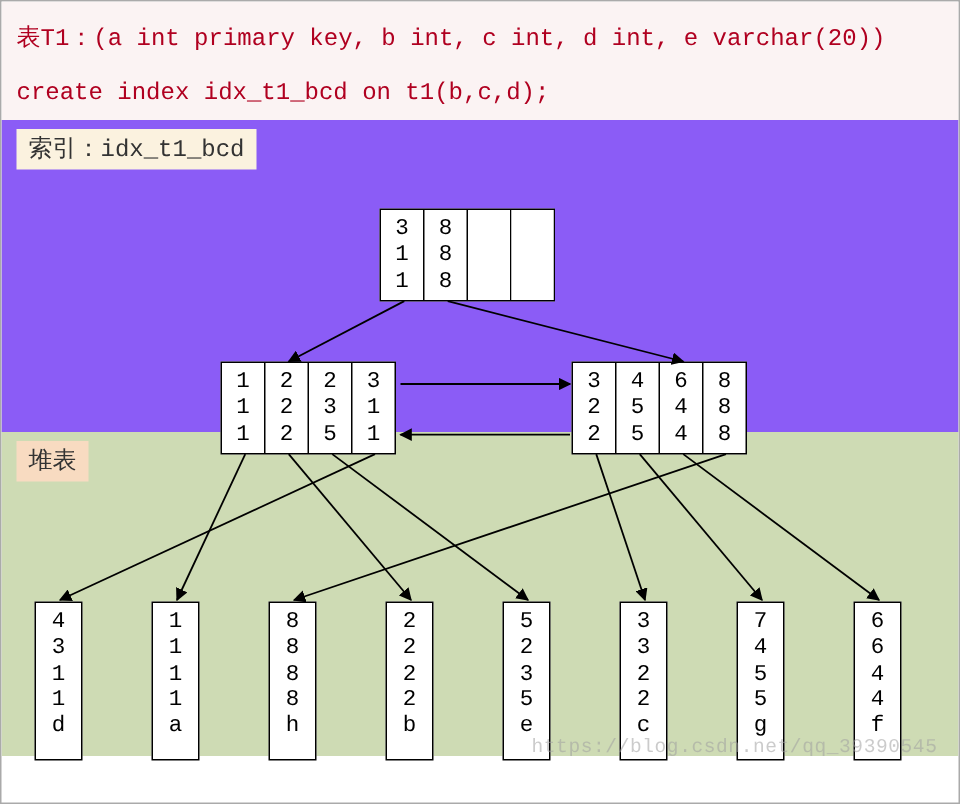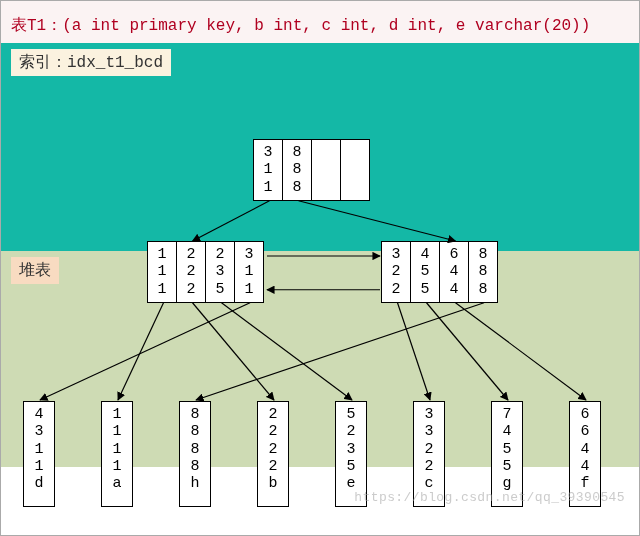--- a/index.html
+++ b/index.html
@@ -28,21 +28,21 @@
   .code{
     padding:14px 10px 6px 10px;
     background:#fbf3f3;
     line-height:1.4;
   }
   .code .decl{color:#b00020;}
   .code .stmt{color:#b00020;margin-top:14px;display:block;}
 
   
   .index{
-    background:#14b8a6;
+    background:#8b5cf6;
     padding:6px 10px 8px 10px;
     position:relative;
     height:208px;
     box-sizing:border-box;
   }
   .index-title{
     display:inline-block;
     background:#fbf2df;
     padding:3px 8px;
     color:#333;
@@ -90,20 +90,21 @@
     left:0;top:0;
     width:640px;height:536px;
     pointer-events:none;
   }
 </style>
 </head>
 <body>
 
 <div class="code">
   <span class="decl">表T1：(a int primary key, b int, c int, d int, e varchar(20))</span>
+  <span class="stmt">create index idx_t1_bcd on t1(b,c,d);</span>
 </div>
 
 <div class="index">
   <span class="index-title">索引：idx_t1_bcd</span>
 </div>
 
 <div class="heap">
   <span class="heap-title">堆表</span>
 </div>
 

